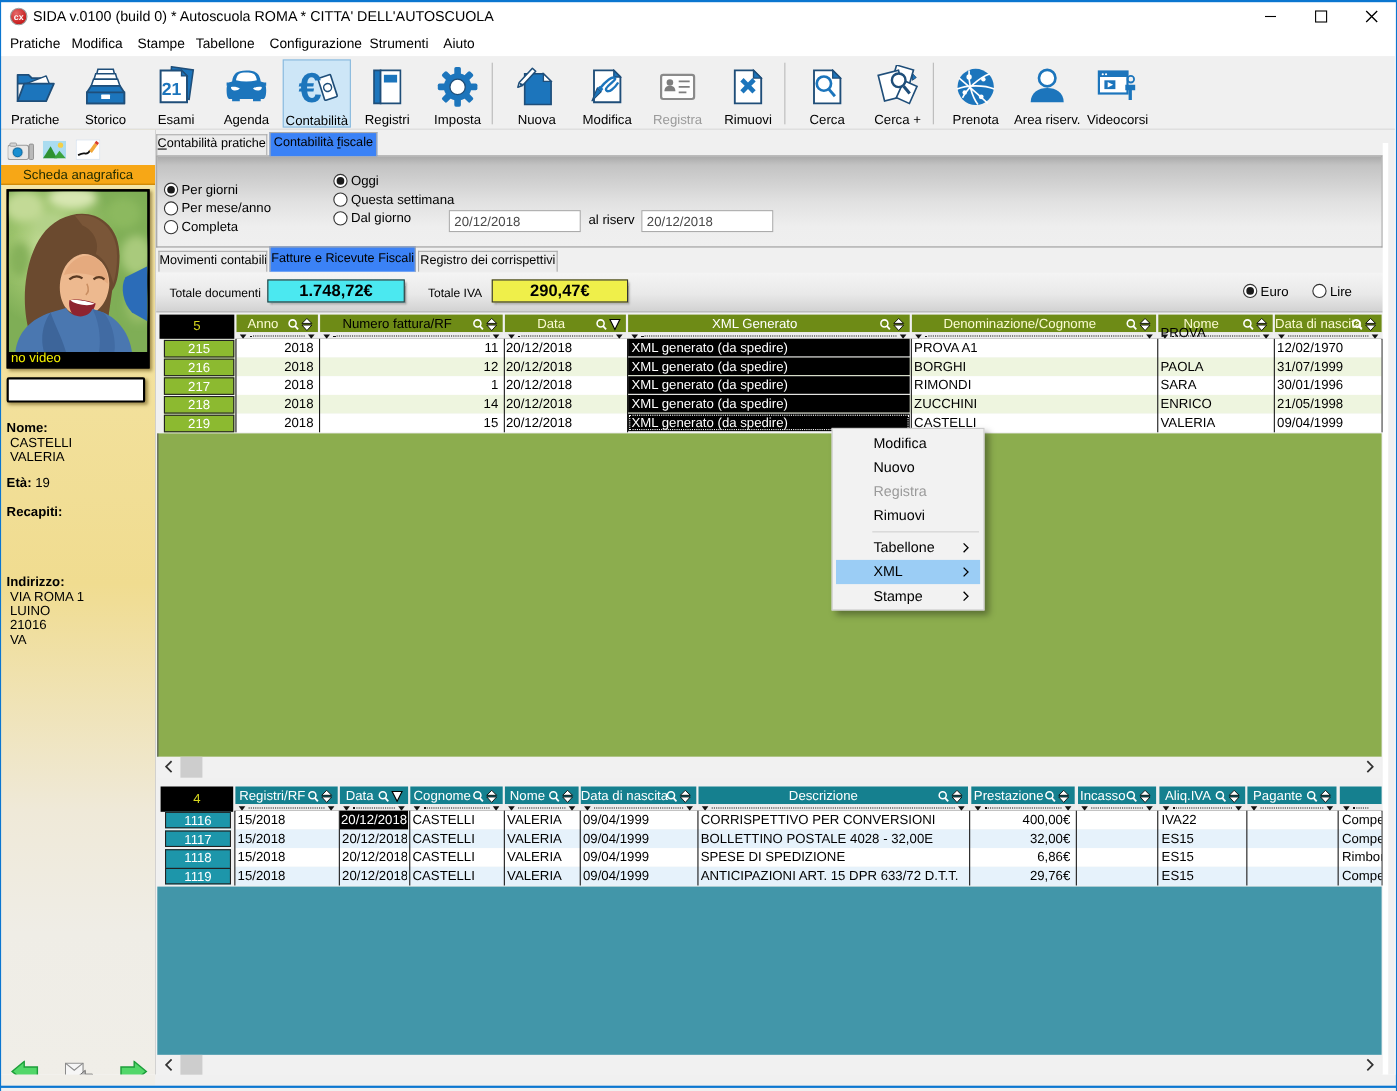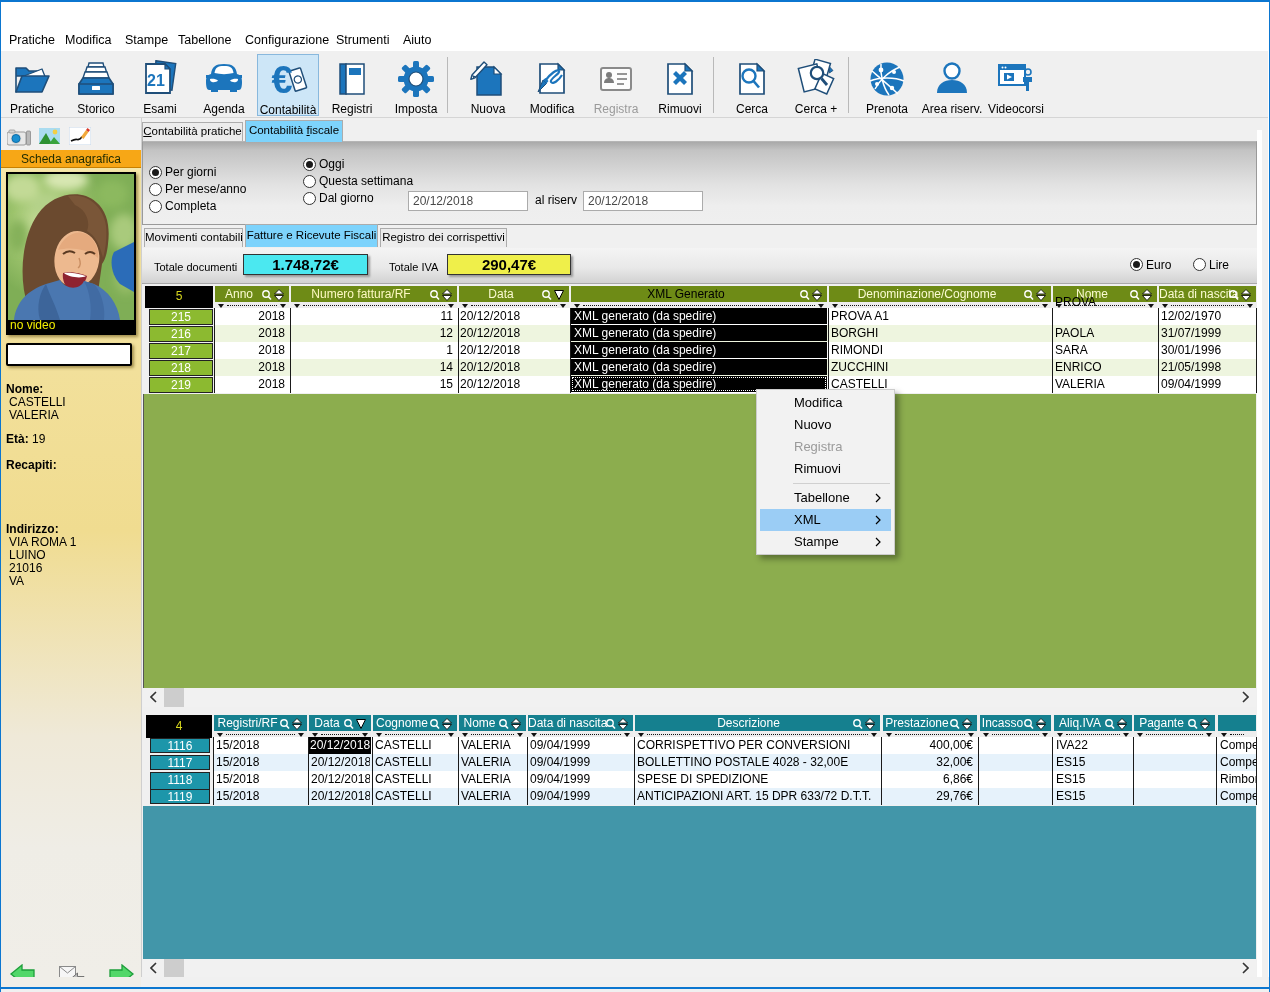--- a/index.html
+++ b/index.html
@@ -23,21 +23,21 @@
 .sb-top{position:absolute;left:0;top:0;width:141px;height:32px;background:#f0f0f0;}
 .sb-orange{position:absolute;left:0;top:32px;width:140px;height:18px;background:#f7a716;border-bottom:1px solid #c88000;}
 .sb-orange div{font-size:12px;color:#1d2a00;text-align:center;padding-top:2px;}
 .photo{position:absolute;left:5px;top:54px;width:130px;height:163px;background:#000;border:2px solid #000;box-shadow:2px 2px 3px rgba(90,70,10,0.55);}
 .novideo{position:absolute;left:2px;bottom:1px;color:#f3ef00;font-size:12px;}
 .whitebox{position:absolute;left:5px;top:225px;width:126px;height:23px;background:#fff;border:2px solid #000;border-radius:2px;box-shadow:2px 2px 3px rgba(90,70,10,0.5);}
 .sbt{position:absolute;left:10px;font-size:12px;color:#000;white-space:nowrap;}
 .sbt b{font-weight:bold;}
 .main{position:absolute;left:142px;top:118px;width:1126px;height:859px;background:#f0f0f0;}
 .tab{position:absolute;font-size:11.5px;color:#000;background:#ececec;border:1px solid #acacac;border-bottom:none;text-align:center;white-space:nowrap;overflow:hidden;}
-.tab.on{background:#7dd3fc;z-index:3;}
+.tab.on{background:#3b82f6;z-index:3;}
 .panel1{position:absolute;left:0px;top:23px;width:1115px;height:84px;background:linear-gradient(#a9a9a9 0%,#c3c3c3 10%,#e2e2e2 52%,#eeeeee 78%,#efefef 100%);border:1px solid #9a9a9a;border-top:1px solid #b5b5b5;}
 .grpbox{position:absolute;left:7px;top:12px;width:150px;height:65px;border:1px solid #a8a8a8;border-radius:2px;}
 .grplab{position:absolute;left:8px;top:-7px;font-size:12px;background:linear-gradient(#bfbfbf,#cbcbcb);padding:0 3px;}
 .radio{position:absolute;width:13px;height:13px;border-radius:50%;background:#fff;border:1px solid #333;}
 .radio.on::after{content:"";position:absolute;left:2px;top:2px;width:7px;height:7px;border-radius:50%;background:#1a1a1a;}
 .rlab{position:absolute;font-size:12px;color:#000;white-space:nowrap;}
 .dfield{position:absolute;width:120px;height:20px;background:#fff;border:1px solid #ababab;font-size:12px;color:#4a4a4a;padding:2px 0 0 4px;}
 .totbar{position:absolute;left:0;top:130px;width:1115px;height:36px;background:linear-gradient(#f4f4f4 0%,#e9e9e9 55%,#d2d2d2 100%);border-bottom:1px solid #a9a9a9;}
 .totbox{position:absolute;top:6px;height:21px;border:1px solid #333;box-shadow:2px 2px 2px #9a9a9a;font-size:15px;font-weight:bold;color:#000;text-align:center;padding-top:1px;}
 .totlab{position:absolute;font-size:11px;color:#000;}
@@ -65,20 +65,35 @@
 .mi.dis span{color:#9a9a9a;}
 .msep{position:absolute;left:36px;right:4px;height:1px;background:#d0d0d0;}
 svg{display:block;}
 .hmag{display:inline-block;vertical-align:-2px;}
 </style></head><body>
 <div class="win">
 <div class="frame" style="left:0;top:0;width:1270px;height:2px"></div>
 <div class="frame" style="left:0;top:0;width:1px;height:992px"></div>
 <div class="frame" style="left:1269px;top:0;width:1px;height:992px"></div>
 
+<div class="titlebar">
+<div class="logo">
+        <span>cx</span>
+      </div>
+<div class="title-text">SIDA v.0100 (build 0) * Autoscuola ROMA * CITTA' DELL'AUTOSCUOLA</div>
+<svg class="abs" style="left:1141px;top:0" width="28" height="30">
+        <line x1="9" y1="15" x2="19" y2="15" stroke="#000" stroke-width="1"></line>
+      </svg>
+<svg class="abs" style="left:1187px;top:0" width="28" height="30">
+        <rect x="9" y="10" width="10" height="10" fill="none" stroke="#000" stroke-width="1"></rect>
+      </svg>
+<svg class="abs" style="left:1233px;top:0" width="28" height="30">
+        <path d="M9 10 L19 20 M19 10 L9 20" stroke="#000" stroke-width="1.2"></path>
+      </svg>
+</div>
 <div class="menubar">
 <span style="left:9px">Pratiche</span>
 <span style="left:65px">Modifica</span>
 <span style="left:125px">Stampe</span>
 <span style="left:178px">Tabellone</span>
 <span style="left:245px">Configurazione</span>
 <span style="left:336px">Strumenti</span>
 <span style="left:403px">Aiuto</span>
 </div>
 <div class="toolbar">
@@ -370,42 +385,42 @@
             <circle cx="5" cy="5" r="3.2" fill="none" stroke="#fff" stroke-width="1.4"></circle>
             <line x1="7.3" y1="7.5" x2="10" y2="10.5" stroke="#fff" stroke-width="1.6"></line>
             <path d="M18 0.5 L22.5 5 L13.5 5 z" fill="#fff" stroke="#000" stroke-width="0.8"></path>
             <path d="M18 11.5 L22.5 6.5 L13.5 6.5 z" fill="#fff" stroke="#000" stroke-width="0.8"></path>
           </svg></span></div>
 <div class="fstrip" style="left:73px;top:184px;width:74px">
         <div class="ftri" style="left:3px"></div>
         <div class="dot"></div>
         <div class="ftri" style="right:3px"></div>
       </div>
-<div class="hcell" style="left:149px;top:168px;width:166px;background:#6e8b16;color:#fef9c3"><span class="ht" style="margin-right:26px">Numero fattura/RF</span><span class="hglyph"><svg class="hmag" width="24" height="12" viewBox="0 0 24 12">
+<div class="hcell" style="left:149px;top:168px;width:166px;background:#6e8b16;color:#000000"><span class="ht" style="margin-right:26px">Numero fattura/RF</span><span class="hglyph"><svg class="hmag" width="24" height="12" viewBox="0 0 24 12">
             <circle cx="5" cy="5" r="3.2" fill="none" stroke="#fff" stroke-width="1.4"></circle>
             <line x1="7.3" y1="7.5" x2="10" y2="10.5" stroke="#fff" stroke-width="1.6"></line>
             <path d="M18 0.5 L22.5 5 L13.5 5 z" fill="#fff" stroke="#000" stroke-width="0.8"></path>
             <path d="M18 11.5 L22.5 6.5 L13.5 6.5 z" fill="#fff" stroke="#000" stroke-width="0.8"></path>
           </svg></span></div>
 <div class="fstrip" style="left:149px;top:184px;width:166px">
         <div class="ftri" style="left:3px"></div>
         <div class="dot"></div>
         <div class="ftri" style="right:3px"></div>
       </div>
 <div class="hcell" style="left:317px;top:168px;width:110px;background:#6e8b16;color:#fbfbd2"><span class="ht" style="margin-right:26px">Data</span><span class="hglyph"><svg class="hmag" width="24" height="12" viewBox="0 0 24 12">
             <circle cx="5" cy="5" r="3.2" fill="none" stroke="#fff" stroke-width="1.4"></circle>
             <line x1="7.3" y1="7.5" x2="10" y2="10.5" stroke="#fff" stroke-width="1.6"></line>
             <path d="M13.5 1.5 L22.5 1.5 L18 10.5 z" fill="#fff" stroke="#000" stroke-width="1"></path>
           </svg></span></div>
 <div class="fstrip" style="left:317px;top:184px;width:110px">
         <div class="ftri" style="left:3px"></div>
         <div class="dot"></div>
         <div class="ftri" style="right:3px"></div>
       </div>
-<div class="hcell" style="left:429px;top:168px;width:256px;background:#6e8b16;color:#000000"><span class="ht" style="margin-right:26px">XML Generato</span><span class="hglyph"><svg class="hmag" width="24" height="12" viewBox="0 0 24 12">
+<div class="hcell" style="left:429px;top:168px;width:256px;background:#6e8b16;color:#ffffff"><span class="ht" style="margin-right:26px">XML Generato</span><span class="hglyph"><svg class="hmag" width="24" height="12" viewBox="0 0 24 12">
             <circle cx="5" cy="5" r="3.2" fill="none" stroke="#fff" stroke-width="1.4"></circle>
             <line x1="7.3" y1="7.5" x2="10" y2="10.5" stroke="#fff" stroke-width="1.6"></line>
             <path d="M18 0.5 L22.5 5 L13.5 5 z" fill="#fff" stroke="#000" stroke-width="0.8"></path>
             <path d="M18 11.5 L22.5 6.5 L13.5 6.5 z" fill="#fff" stroke="#000" stroke-width="0.8"></path>
           </svg></span></div>
 <div class="fstrip" style="left:429px;top:184px;width:256px">
         <div class="ftri" style="left:3px"></div>
         <div class="dot"></div>
         <div class="ftri" style="right:3px"></div>
       </div>

